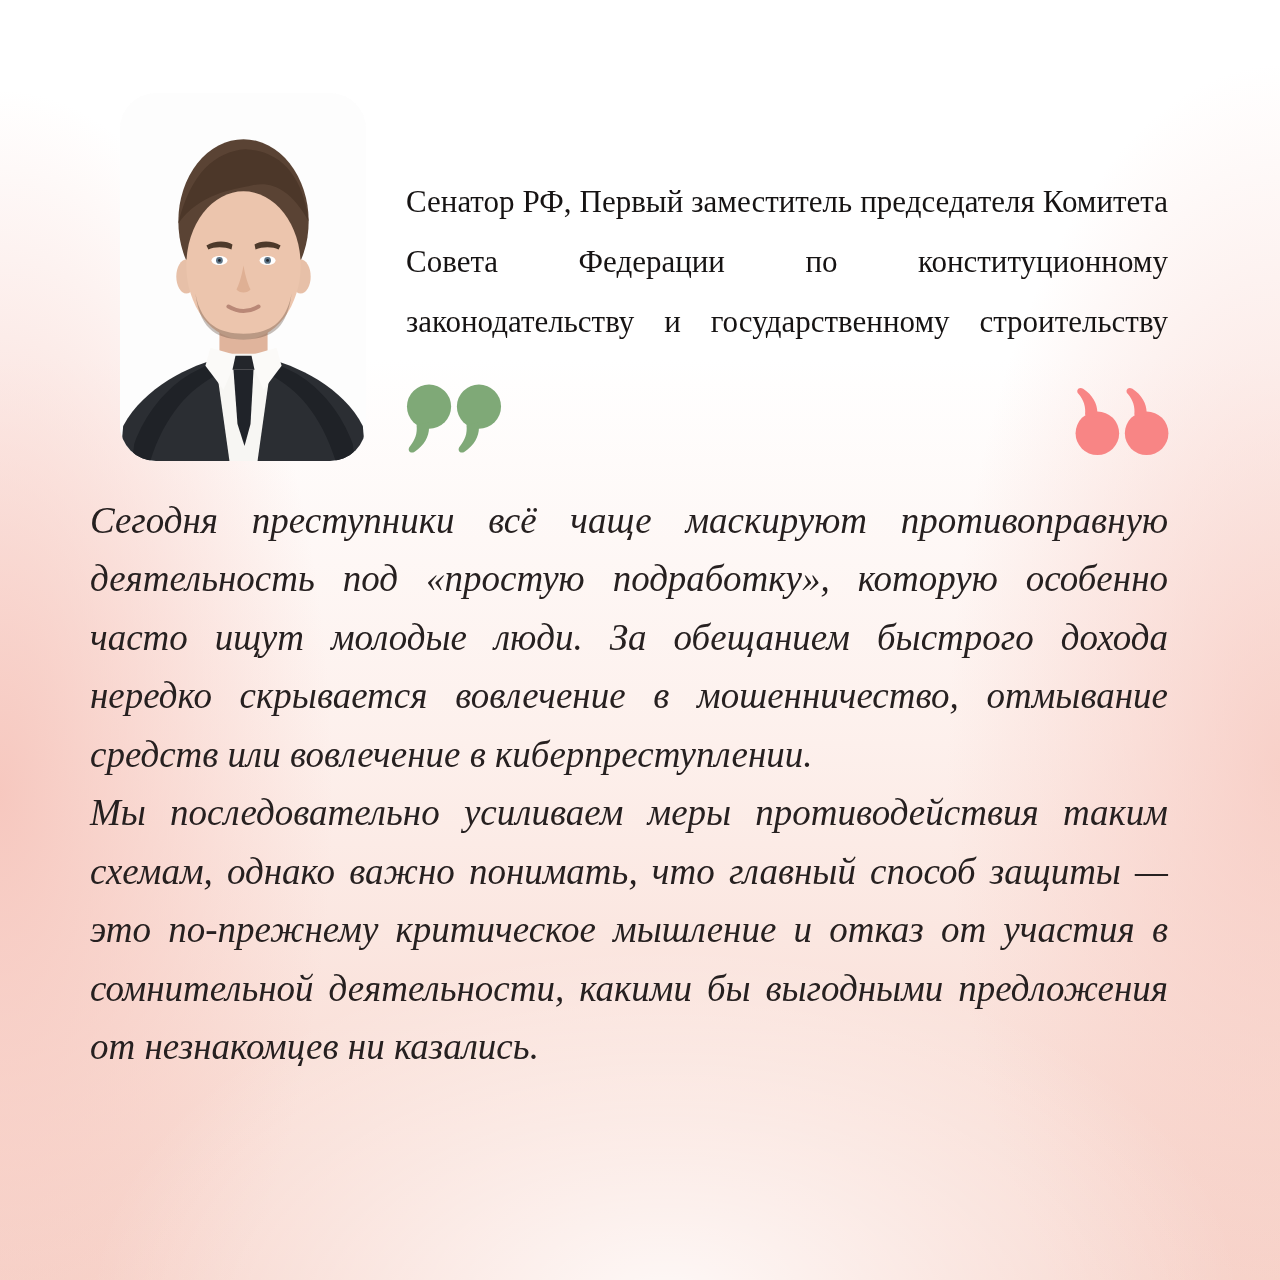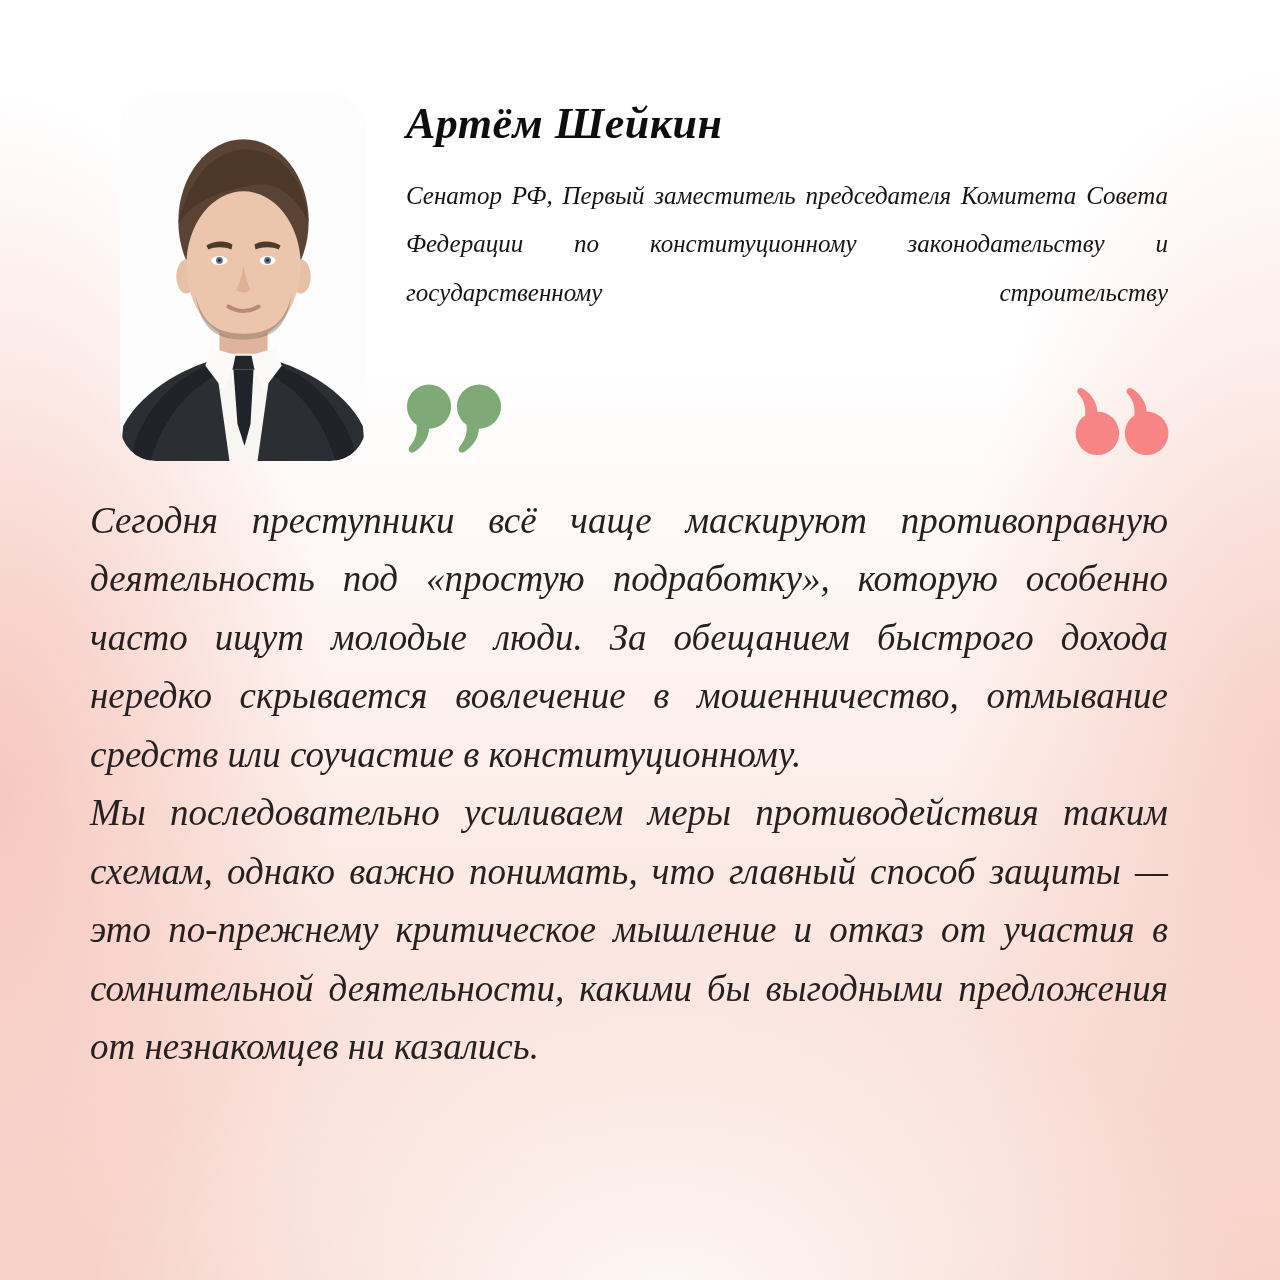--- a/index.html
+++ b/index.html
@@ -35,26 +35,25 @@
     font-weight: 700;
     font-style: italic;
     color: #0f0d0d;
     letter-spacing: 0.5px;
     white-space: nowrap;
   }
   .bio {
     position: absolute; left: 406px; top: 172px;
     width: 762px;
     margin: 0;
-    font-size: 25px;
+    font-size: 31px;
     line-height: 1.93;
     color: #161313;
     text-align: justify;
     text-align-last: justify;
-    font-style: italic;
   }
 
   
   .quote-icon { position: absolute; }
   .quote-icon svg { display: block; }
   .quote-open  { left: 406px;  top: 382px; }
   .quote-close { left: 1072px; top: 384px; }
   .quote-close svg { transform: scaleY(-1); }
   .q-green { fill: #7fa977; }
   .q-pink  { fill: #f88585; }
@@ -115,21 +114,20 @@
       <circle cx="147" cy="167" r="3.4" fill="#5d7486"></circle>
       <circle cx="99" cy="167" r="1.4" fill="#20242a"></circle>
       <circle cx="147" cy="167" r="1.4" fill="#20242a"></circle>
 
       <path d="M123,172 C121,184 118,192 116,196 C119,200 127,200 130,196 C128,192 125,184 123,172 Z" fill="#dfb094"></path>
 
       <path d="M108,213 C118,219 128,219 138,213" stroke="#b98877" stroke-width="4" fill="none" stroke-linecap="round"></path>
     </svg>
   </div>
 
-  <h1 class="name">Артём Шейкин</h1>
   <p class="bio">Сенатор РФ, Первый заместитель председателя Комитета Совета Федерации по конституционному законодательству и государственному строительству</p>
 
   <div class="quote-icon quote-open">
     <svg width="96" height="76" viewBox="0 0 100 76">
       <g class="q-green">
         <circle cx="24" cy="24" r="23"></circle>
         <path d="M24,46 C24,55 19,64.5 9,71 C4.5,73.8 0.8,69.5 4,65.6 C9.5,59 12,52 11,43.5 L24,40 Z"></path>
         <circle cx="76" cy="24" r="23"></circle>
         <path d="M76,46 C76,55 71,64.5 61,71 C56.5,73.8 52.8,69.5 56,65.6 C61.5,59 64,52 63,43.5 L76,40 Z"></path>
       </g>
@@ -141,17 +139,17 @@
       <g class="q-pink">
         <circle cx="24" cy="24" r="23"></circle>
         <path d="M24,46 C24,55 19,64.5 9,71 C4.5,73.8 0.8,69.5 4,65.6 C9.5,59 12,52 11,43.5 L24,40 Z"></path>
         <circle cx="76" cy="24" r="23"></circle>
         <path d="M76,46 C76,55 71,64.5 61,71 C56.5,73.8 52.8,69.5 56,65.6 C61.5,59 64,52 63,43.5 L76,40 Z"></path>
       </g>
     </svg>
   </div>
 
   <div class="quote-body">
-    <p>Сегодня преступники всё чаще маскируют противоправную деятельность под «простую подработку», которую особенно часто ищут молодые люди. За обещанием быстрого дохода нередко скрывается вовлечение в мошенничество, отмывание средств или соучастие в конституционному.</p>
+    <p>Сегодня преступники всё чаще маскируют противоправную деятельность под «простую подработку», которую особенно часто ищут молодые люди. За обещанием быстрого дохода нередко скрывается вовлечение в мошенничество, отмывание средств или вовлечение в киберпреступлении.</p>
     <p>Мы последовательно усиливаем меры противодействия таким схемам, однако важно понимать, что главный способ защиты — это по-прежнему критическое мышление и отказ от участия в сомнительной деятельности, какими бы выгодными предложения от незнакомцев ни казались.</p>
   </div>
 
 </div>
 
 </body></html>

